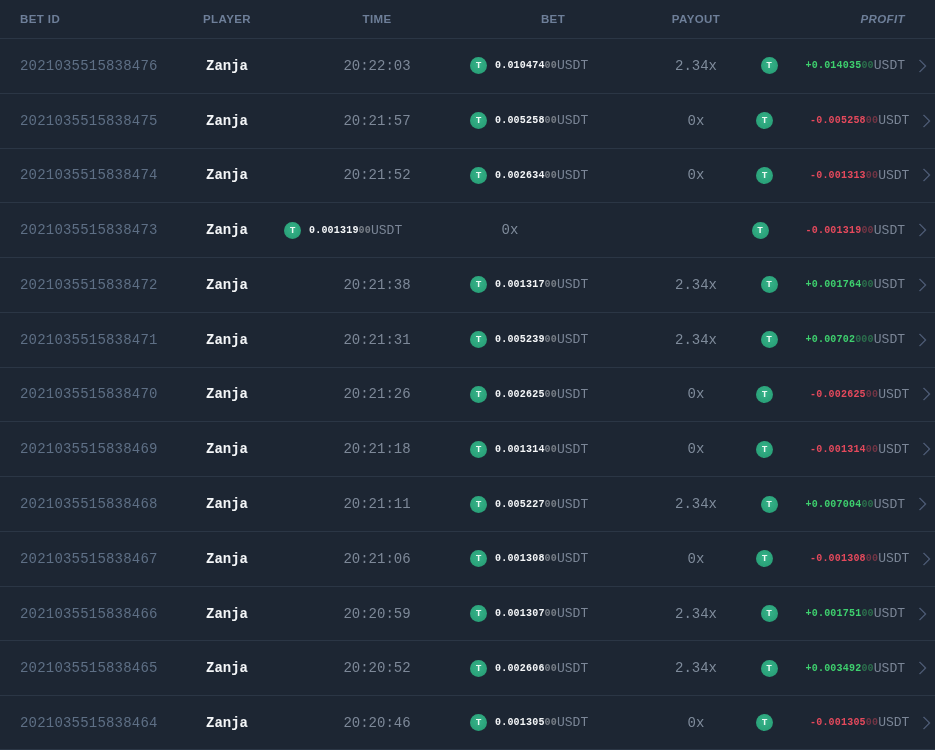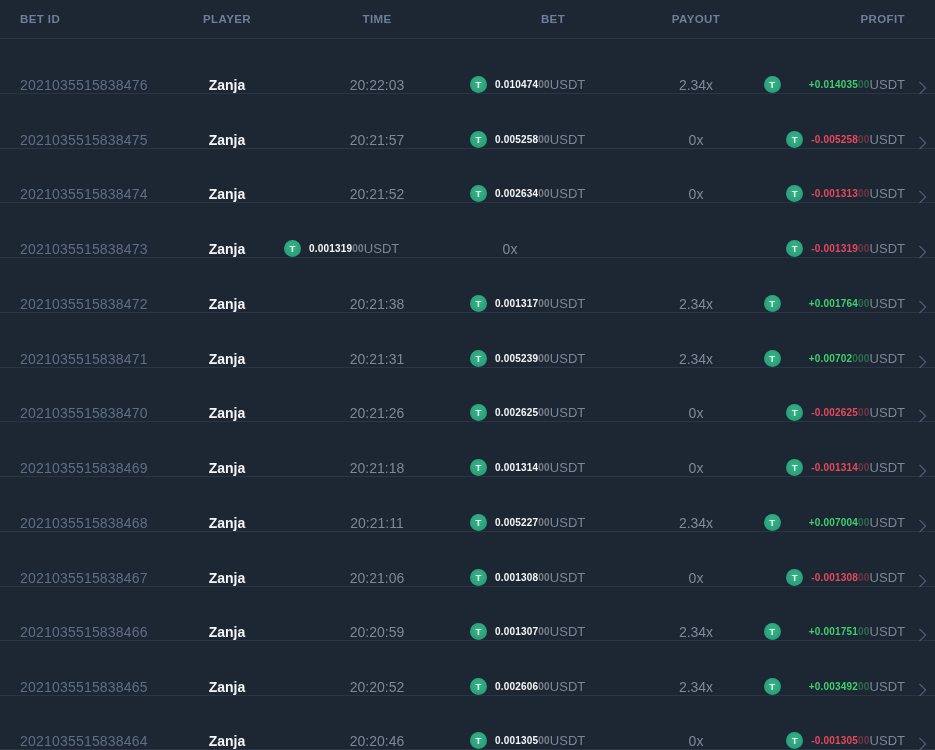--- a/index.html
+++ b/index.html
@@ -25,21 +25,21 @@
   }
   .table{width:935px;height:750px;display:flex;flex-direction:column;}
   .thead{
     height:38px;flex:0 0 38px;display:flex;align-items:center;
     font-size:11.5px;font-weight:bold;letter-spacing:.4px;color:var(--header-text);
   }
   .tbody{flex:1;display:flex;flex-direction:column;}
   .row{
     height:54.77px;flex:0 0 54.77px;box-sizing:border-box;
     border-top:1px solid var(--divider);
-    display:flex;align-items:flex-end;cursor:pointer;
+    display:flex;align-items:center;cursor:pointer;font-family:Liberation Mono, monospace;
   }
   .row:last-child{border-bottom:1px solid var(--divider);}
   .col{display:flex;align-items:center;box-sizing:border-box;white-space:nowrap;}
   .col-id{flex:0 0 170px;padding-left:20px;}
   .col-player{flex:0 0 114px;justify-content:center;}
   .col-time{flex:0 0 186px;justify-content:center;}
   .col-bet{flex:0 0 166px;justify-content:flex-start;}
   .col-payout{flex:0 0 120px;justify-content:center;}
   .col-profit{flex:1 1 auto;justify-content:flex-end;}
   .col-chev{flex:0 0 30px;justify-content:center;}
@@ -50,28 +50,28 @@
   .coin{
     width:17px;height:17px;border-radius:50%;flex:0 0 17px;
     background:radial-gradient(circle at 50% 42%,#36b289,#249a71);
     color:#eafaf2;font-size:9.5px;font-weight:bold;line-height:17px;
     display:inline-flex;align-items:center;justify-content:center;
     margin-right:8px;
   }
   .amt{font-size:10px;font-weight:bold;color:var(--white-text);letter-spacing:.2px;}
   .amt .dim{opacity:.42;}
   .amt.positive{color:var(--positive);margin-left:20px;}
-  .amt.negative{color:var(--negative);}
+  .amt.negative{color:var(--negative);margin-left:29px;}
   .cur{font-size:13px;color:var(--cur-text);margin-left:0;font-weight:normal;}
   .chev{
     width:8px;height:8px;display:inline-block;
     border-top:2px solid var(--chev);border-right:2px solid var(--chev);
     transform:rotate(45deg);border-radius:1px;
   }
-  .th-right{justify-content:flex-end;padding-right:0;}
+  .th-right{justify-content:flex-end;padding-right:0;font-style:italic;}
   .th-center{justify-content:center;}
 </style>
 </head>
 <body>
 
 <div class="table">
   <div class="thead">
     <div class="col col-id">BET ID</div>
     <div class="col col-player th-center">PLAYER</div>
     <div class="col col-time th-center">TIME</div>

